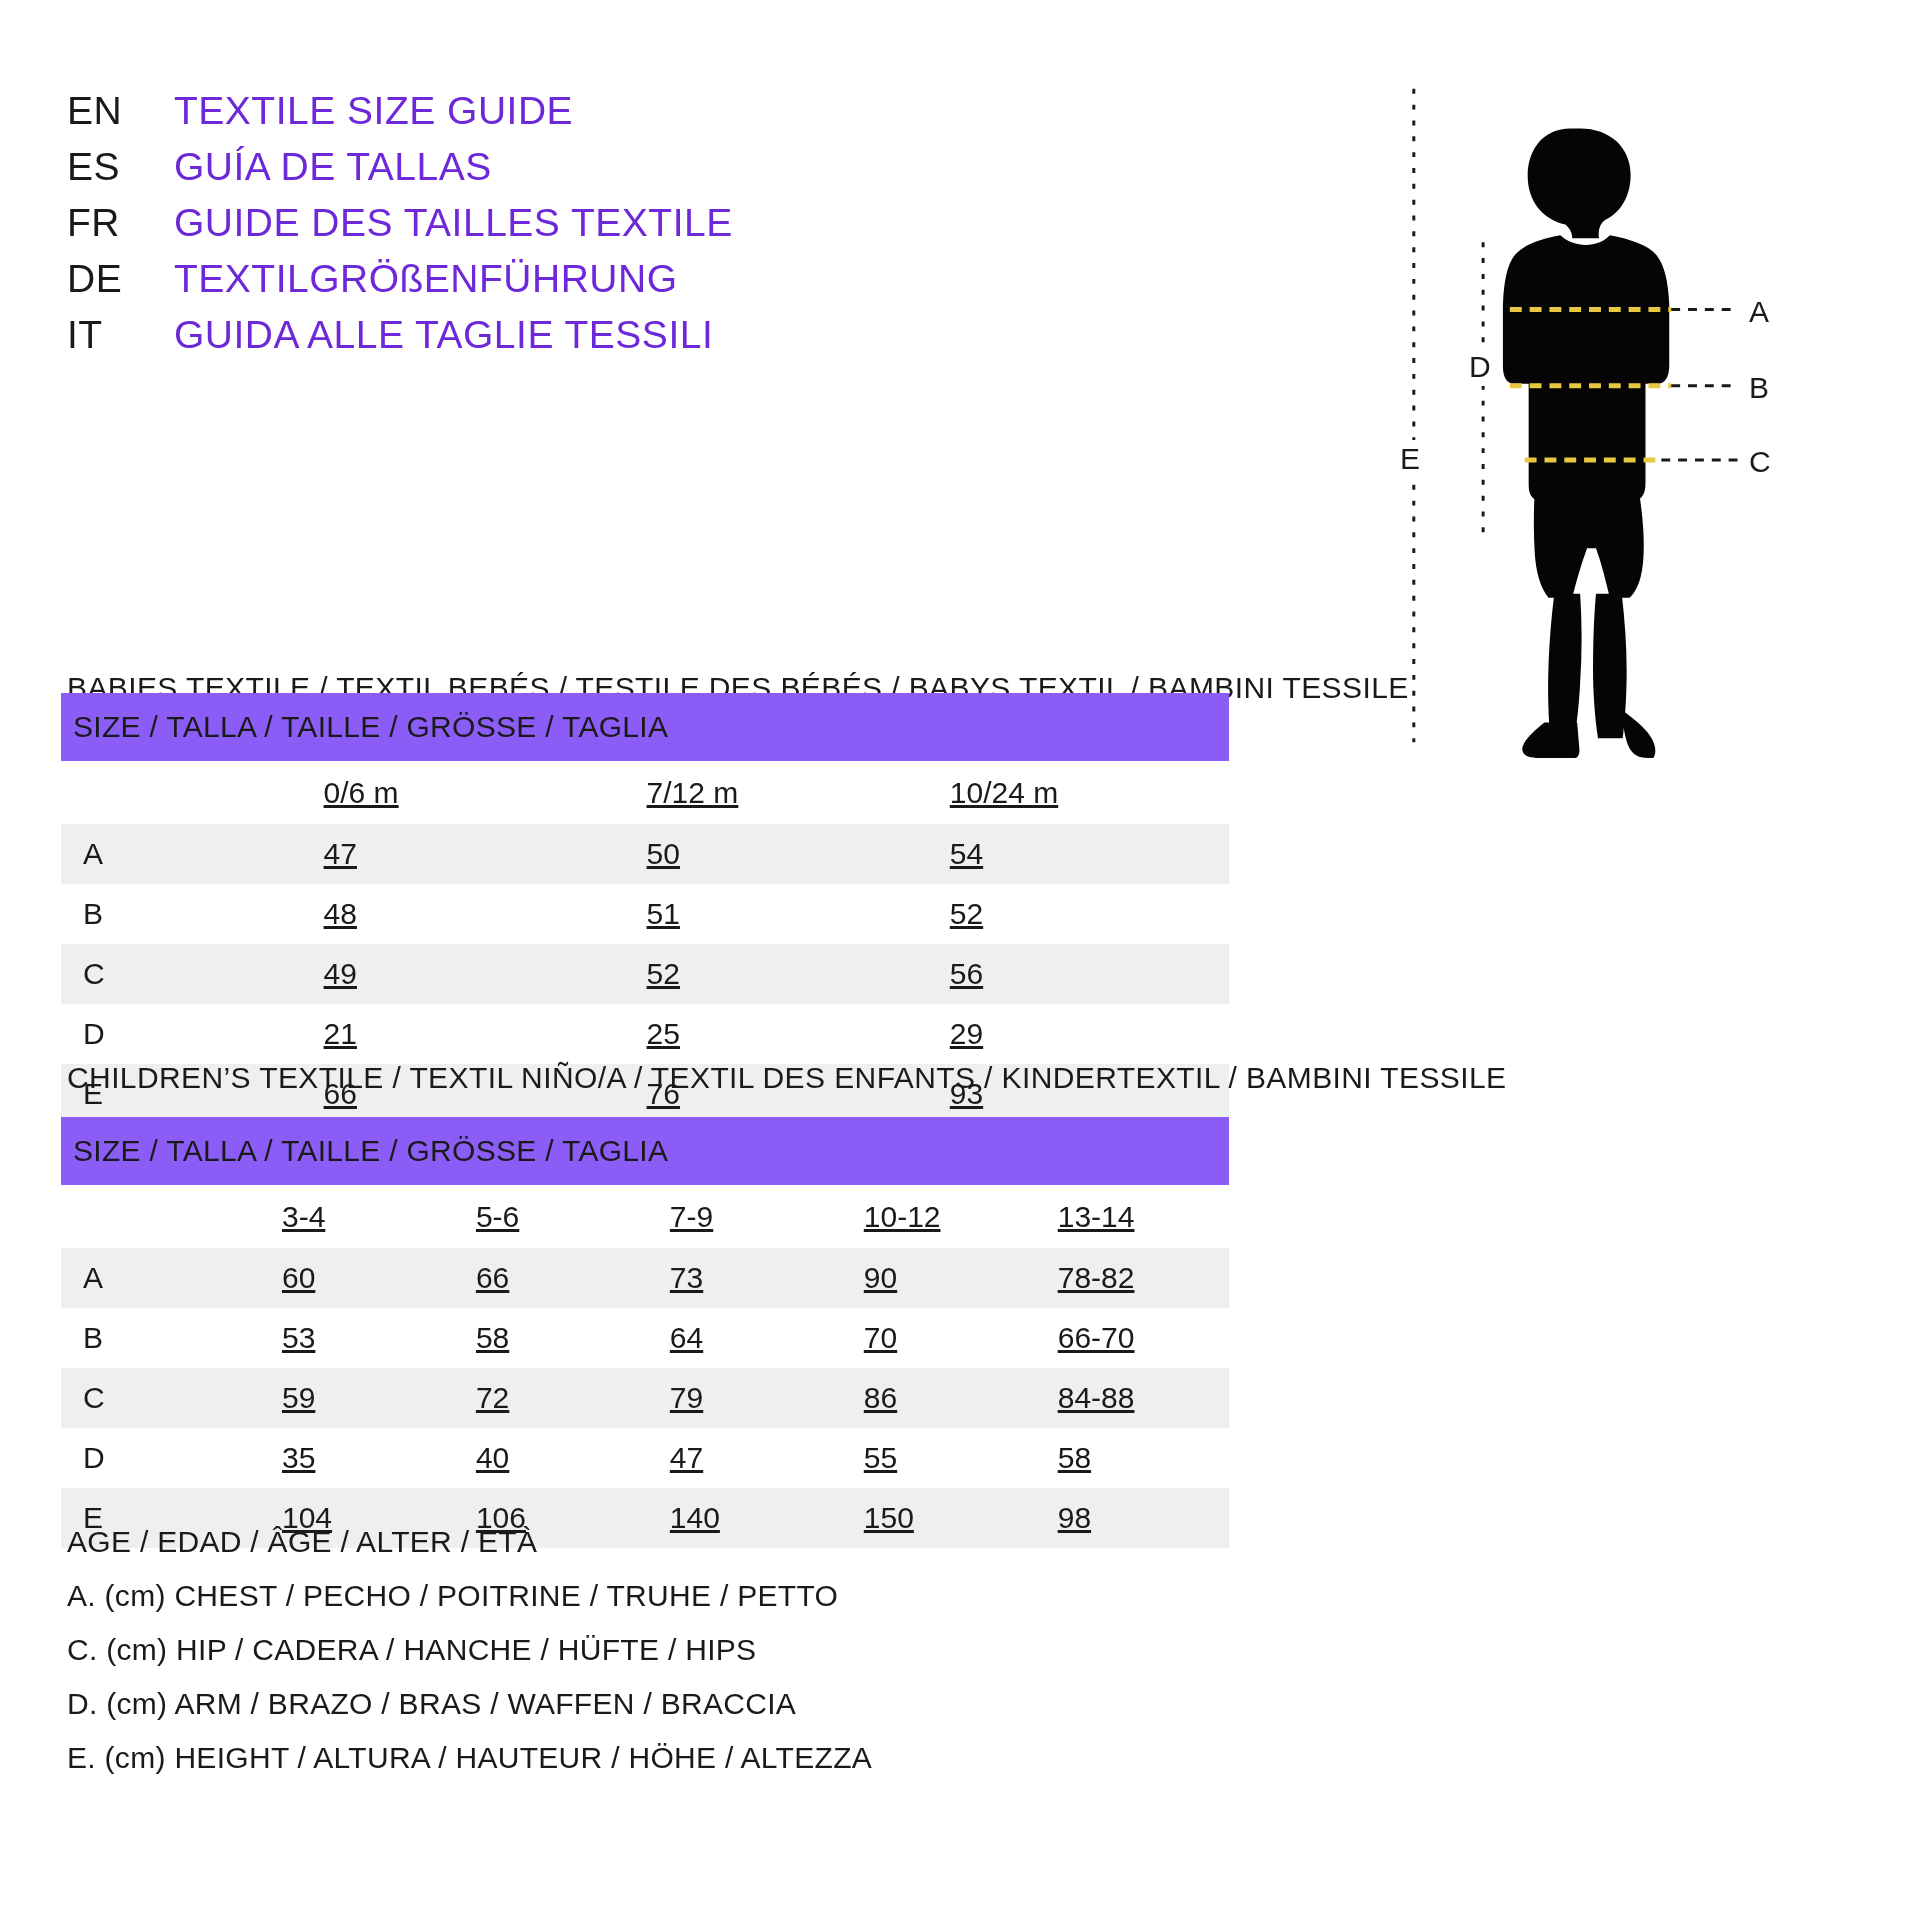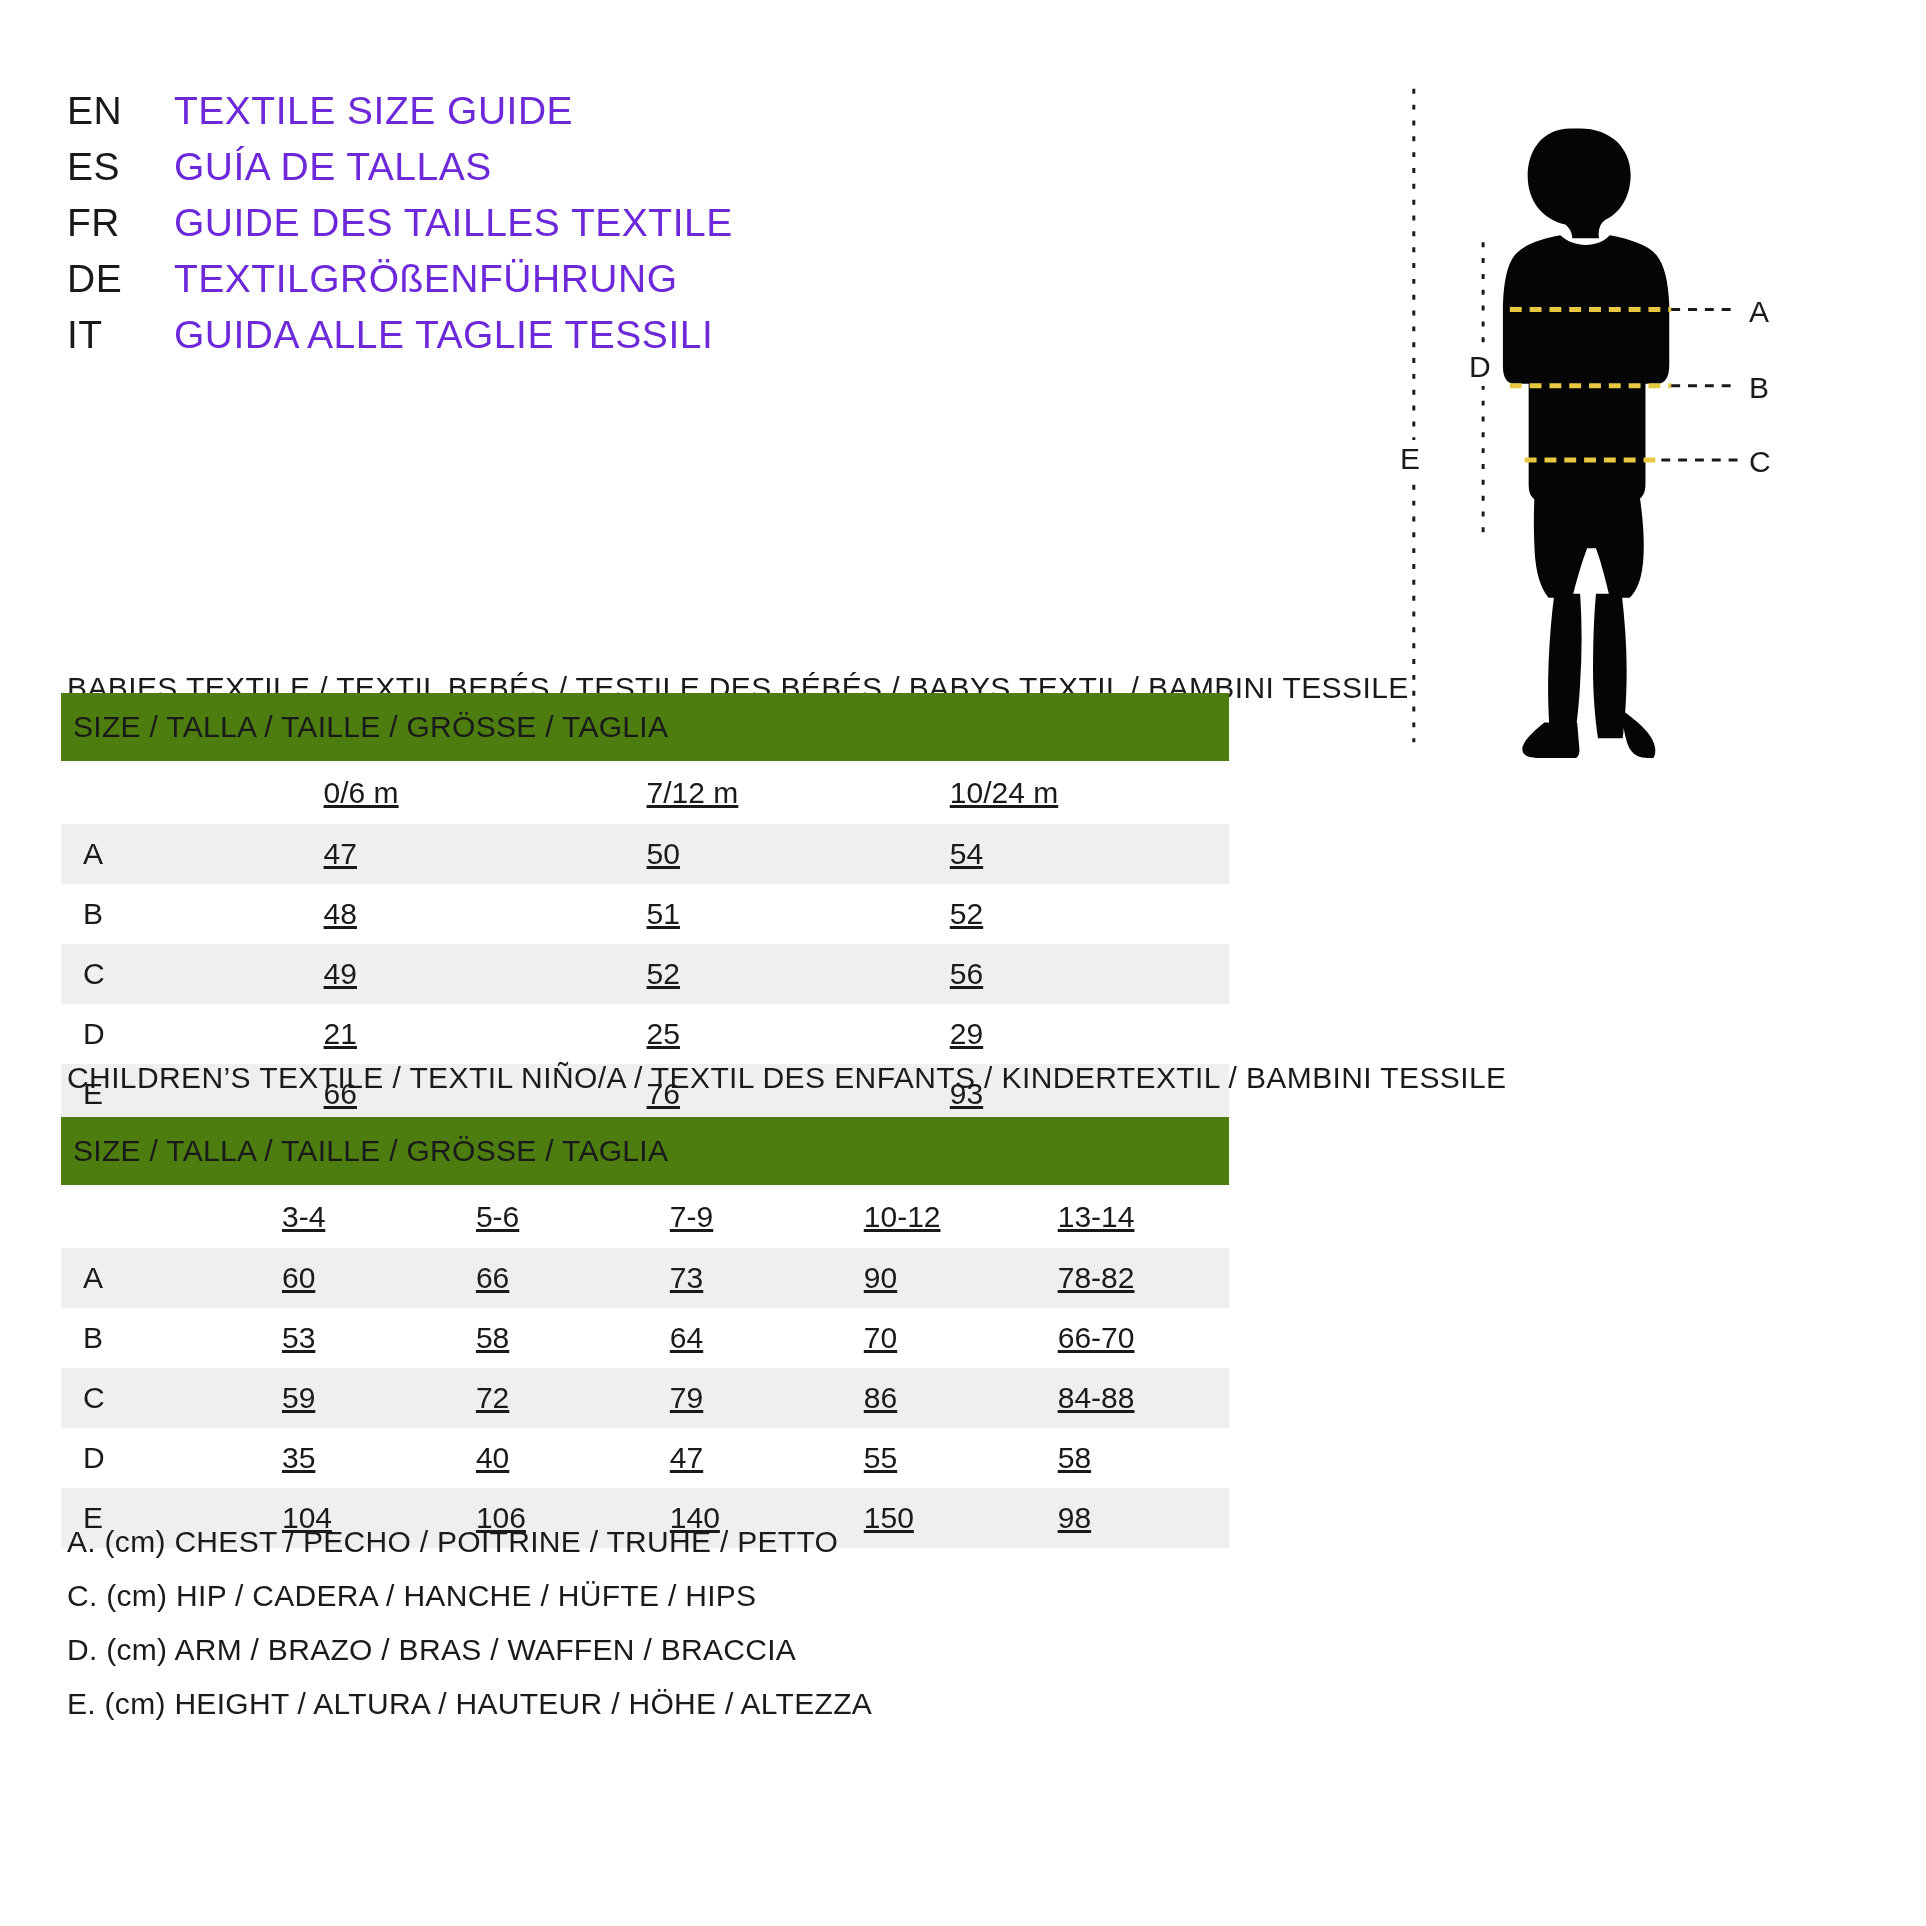--- a/index.html
+++ b/index.html
@@ -74,21 +74,21 @@
   .size-table {
     position: absolute;
     border-collapse: collapse;
     font-size: 30px;
     color: #1a1a1a;
   }
   #babies-table { left: 61px; top: 693px; width: 1168px; }
   #children-table { left: 61px; top: 1117px; width: 1168px; }
 
   .size-table .head-row td {
-    background: #4d7c0f;
+    background: #8b5cf6;
     font-size: 30px;
     padding: 10px 0 10px 12px;
     text-align: left;
     letter-spacing: 0.3px;
   }
   .size-table td {
     padding: 6px 0;
     height: 48px;
     vertical-align: middle;
   }
@@ -288,20 +288,21 @@
       <td class="col-val first">104</td>
       <td class="col-val">106</td>
       <td class="col-val">140</td>
       <td class="col-val">150</td>
       <td class="col-val">98</td>
     </tr>
   </tbody>
     </table>
 
   <div class="legend">
+    <div class="legend-line">AGE / EDAD / ÂGE / ALTER / ETÀ</div>
     <div class="legend-line">A. (cm) CHEST / PECHO / POITRINE / TRUHE / PETTO</div>
     <div class="legend-line">C. (cm) HIP / CADERA / HANCHE / HÜFTE / HIPS</div>
     <div class="legend-line">D. (cm) ARM / BRAZO / BRAS / WAFFEN / BRACCIA</div>
     <div class="legend-line">E. (cm) HEIGHT / ALTURA / HAUTEUR / HÖHE / ALTEZZA</div>
   </div>
 
 </div>
 
 
 </body></html>

